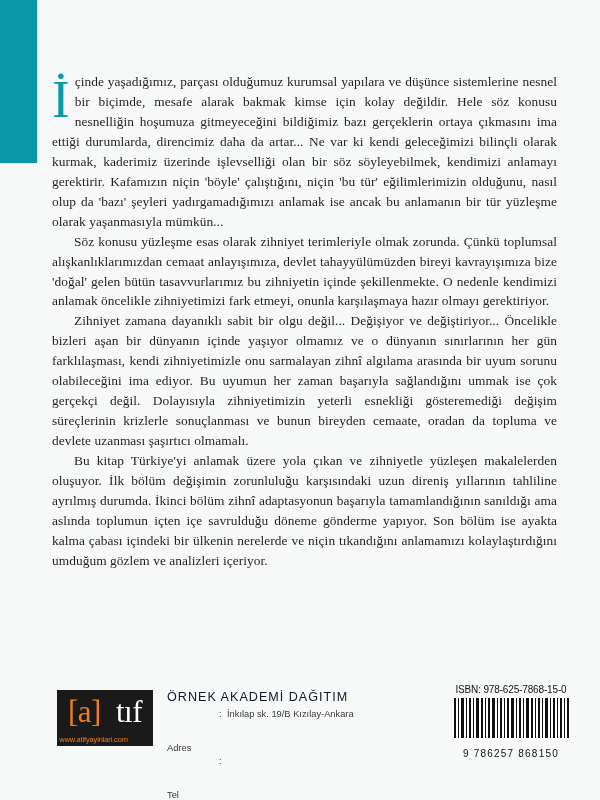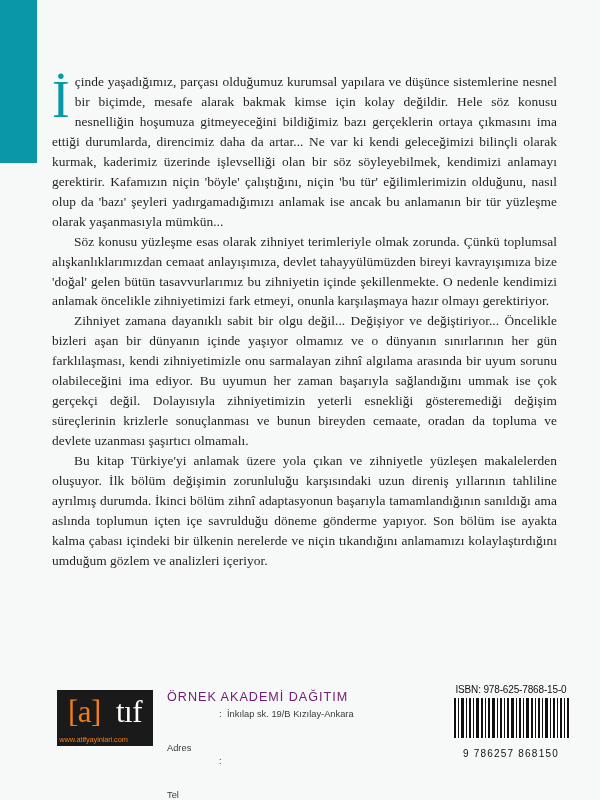--- a/index.html
+++ b/index.html
@@ -123,21 +123,21 @@
     letter-spacing: -0.1px;
   }
   .pub-info {
     margin-left: 14px;
     font-family: "Liberation Sans", sans-serif;
     color: #2a2a2a;
   }
   .pub-name {
     font-size: 12.6px;
     letter-spacing: 1.0px;
-    color: #701a75;
+    color: #0f172a;
     margin-bottom: 4px;
     white-space: nowrap;
   }
   .pub-row {
     display: flex;
     font-size: 9.3px;
     line-height: 13.2px;
     color: #3a3a3a;
     white-space: nowrap;
   }

